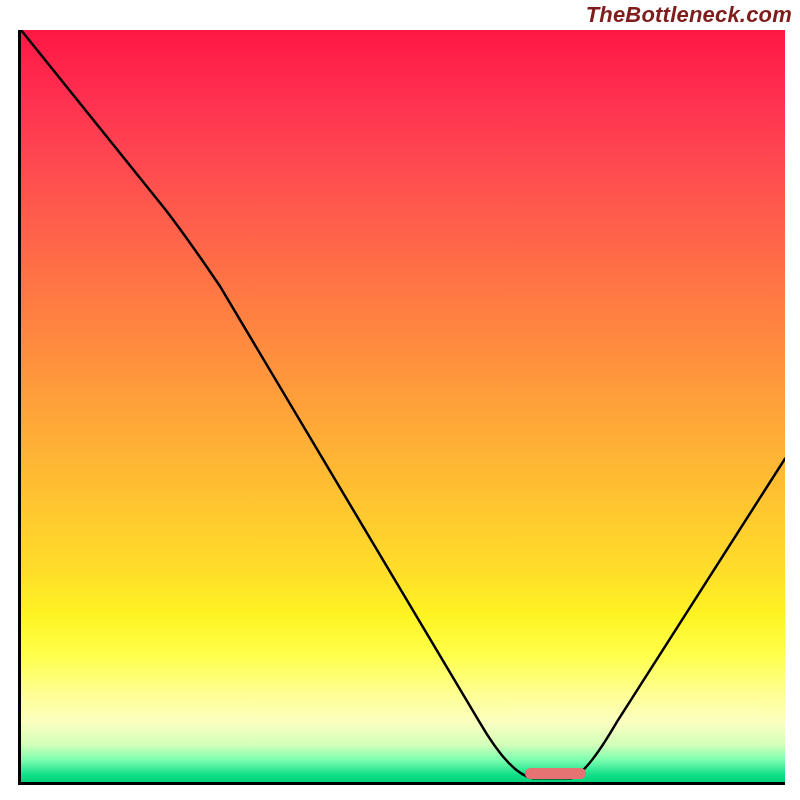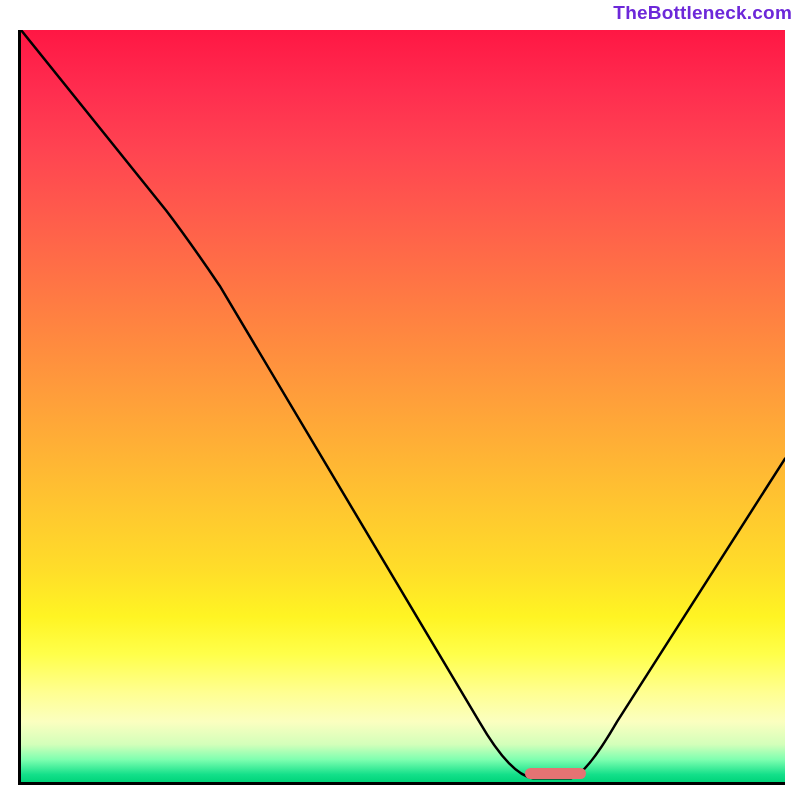--- a/index.html
+++ b/index.html
@@ -12,24 +12,25 @@
   }
   .canvas {
     position: relative;
     width: 800px;
     height: 800px;
   }
   .attribution {
     position: absolute;
     top: 2px;
     right: 8px;
-    font-size: 19px;
+    font-size: 22px;
     font-weight: 600;
-    color: #6d28d9;
+    color: #7f1d1d;
     letter-spacing: 0.2px;
+    font-style: italic;
   }
   .plot-area {
     position: absolute;
     left: 18px;
     top: 30px;
     width: 764px;
     height: 752px;
     border-left: 3px solid #000000;
     border-bottom: 3px solid #000000;
     overflow: hidden;

